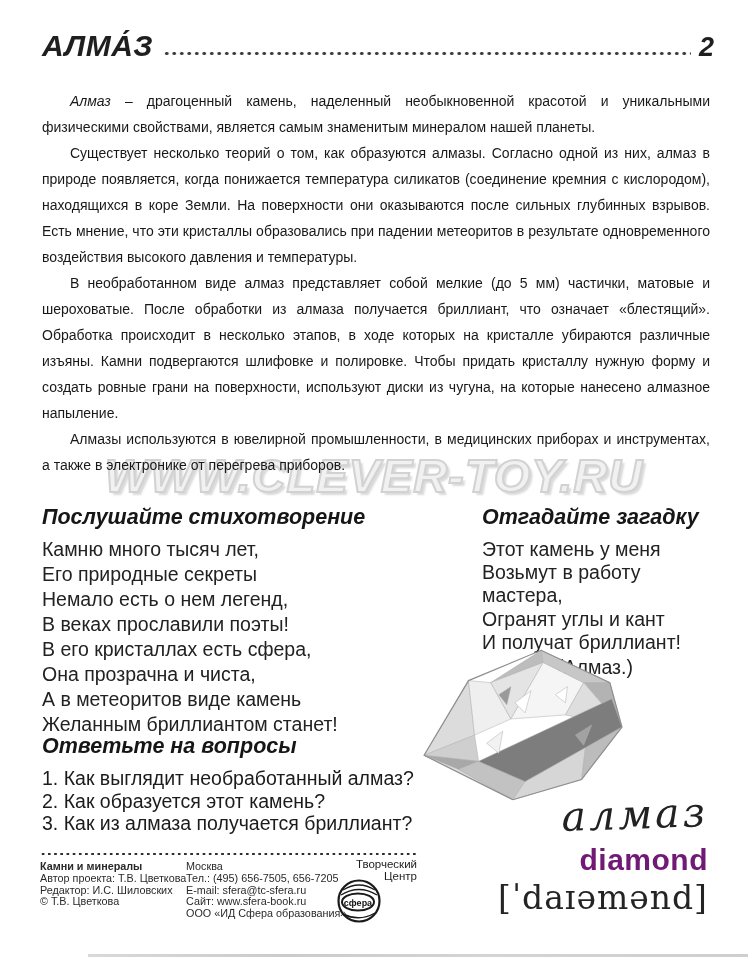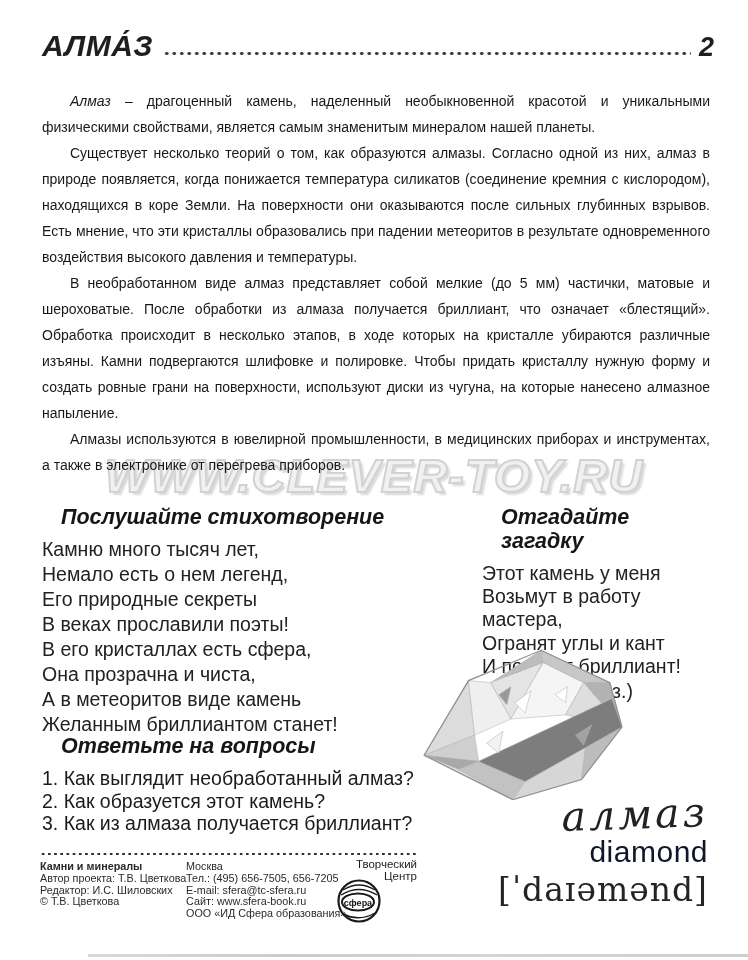--- a/index.html
+++ b/index.html
@@ -54,21 +54,20 @@
     font-size: 14px; line-height: 26px;
     text-align: justify;
     color: #181818;
   }
   .article .lead-word { font-style: italic; }
 
   
   .col-heading {
     font-style: italic; font-weight: 700; font-size: 21.5px; line-height: 24px;
     color: #161616;
-    margin-left: 19px;
   }
   .poem-col { position: absolute; left: 42px; top: 505px; width: 392px; }
   .poem-lines { margin-top: 8px; }
   .poem-line { font-size: 19.5px; line-height: 25px; color: #222; }
 
   .riddle-col { position: absolute; left: 482px; top: 505px; width: 232px; }
   .riddle-lines { margin-top: 9px; }
   .riddle-line { font-size: 19.5px; line-height: 23.2px; color: #222; }
   .riddle-answer {
     font-size: 19.5px; line-height: 23px; 
@@ -84,22 +83,22 @@
   .diamond-photo { position: absolute; left: 414px; top: 642px; width: 214px; height: 164px; }
 
   
   .vocab { position: absolute; right: 40px; top: 792px; text-align: right; }
   .vocab-ru {
     font-family: "DejaVu Serif", serif; font-style: italic;
     font-size: 41px; line-height: 40px; letter-spacing: 3px; color: #222;
     transform: rotate(-2deg); transform-origin: right center;
   }
   .vocab-en {
-    font-weight: 400; font-size: 30px; line-height: 36px; color: #0f172a;
-    letter-spacing: 0.5px; margin-top: 2px;
+    font-weight: 700; font-size: 30px; line-height: 36px; color: #701a75;
+    letter-spacing: 0.5px; margin-top: 10px;
   }
   .vocab-ipa {
     font-family: "DejaVu Serif", serif; font-size: 33px; line-height: 38px;
     color: #242424; letter-spacing: 1px; margin-top: 1px;
   }
 
   
   .footer-rule {
     position: absolute; left: 40px; top: 852px; width: 377px; height: 4px;
     background-image: radial-gradient(circle, #2e2e2e 1.1px, rgba(0,0,0,0) 1.35px);
@@ -139,22 +138,22 @@
     <p><span class="lead-word">Алмаз</span><span> – драгоценный камень, наделенный необыкновенной красотой и уникальными физическими свойствами, является самым знаменитым минералом нашей планеты.</span></p>
     <p><span>Существует несколько теорий о том, как образуются алмазы. Согласно одной из них, алмаз в природе появляется, когда понижается температура силикатов (соединение кремния с кислородом), находящихся в коре Земли. На поверхности они оказываются после сильных глубинных взрывов. Есть мнение, что эти кристаллы образовались при падении метеоритов в результате одновременного воздействия высокого давления и температуры.</span></p>
     <p><span>В необработанном виде алмаз представляет собой мелкие (до 5 мм) частички, матовые и шероховатые. После обработки из алмаза получается бриллиант, что означает «блестящий». Обработка происходит в несколько этапов, в ходе которых на кристалле убираются различные изъяны. Камни подвергаются шлифовке и полировке. Чтобы придать кристаллу нужную форму и создать ровные грани на поверхности, используют диски из чугуна, на которые нанесено алмазное напыление.</span></p>
     <p><span>Алмазы используются в ювелирной промышленности, в медицинских приборах и инструментах, а также в электронике от перегрева приборов.</span></p>
   </div>
 
   <div class="poem-col">
     <div class="col-heading">Послушайте стихотворение</div>
     <div class="poem-lines">
       <div class="poem-line">Камню много тысяч лет,</div>
+      <div class="poem-line">Его природные секреты</div>
       <div class="poem-line">Немало есть о нем легенд,</div>
-      <div class="poem-line">Его природные секреты</div>
       <div class="poem-line">В веках прославили поэты!</div>
       <div class="poem-line">В его кристаллах есть сфера,</div>
       <div class="poem-line">Она прозрачна и чиста,</div>
       <div class="poem-line">А в метеоритов виде камень</div>
       <div class="poem-line">Желанным бриллиантом станет!</div>
     </div>
   </div>
 
   <div class="riddle-col">
     <div class="col-heading">Отгадайте загадку</div>

